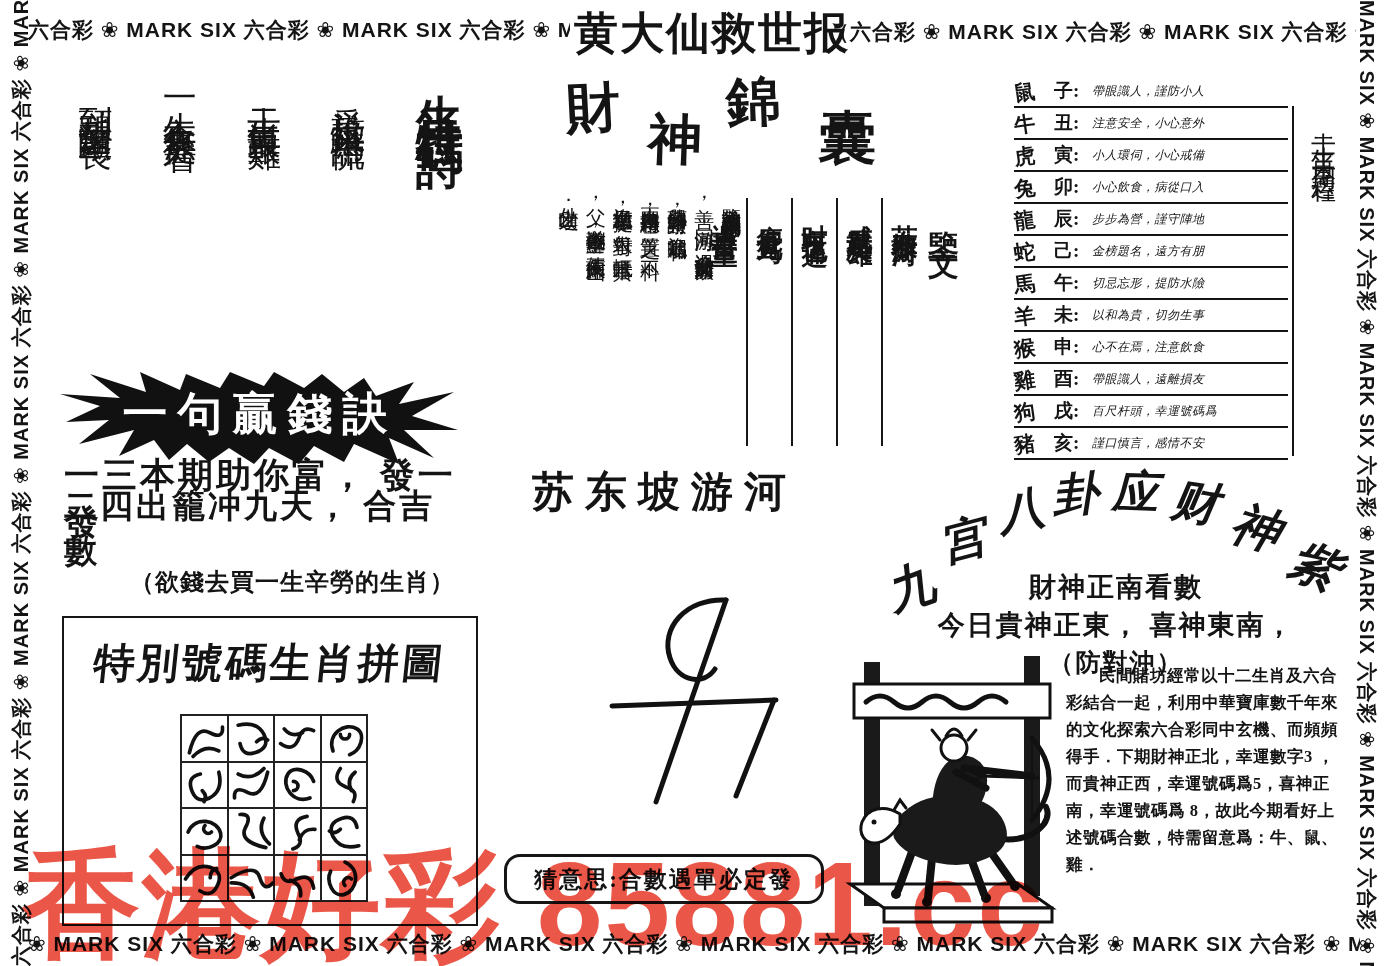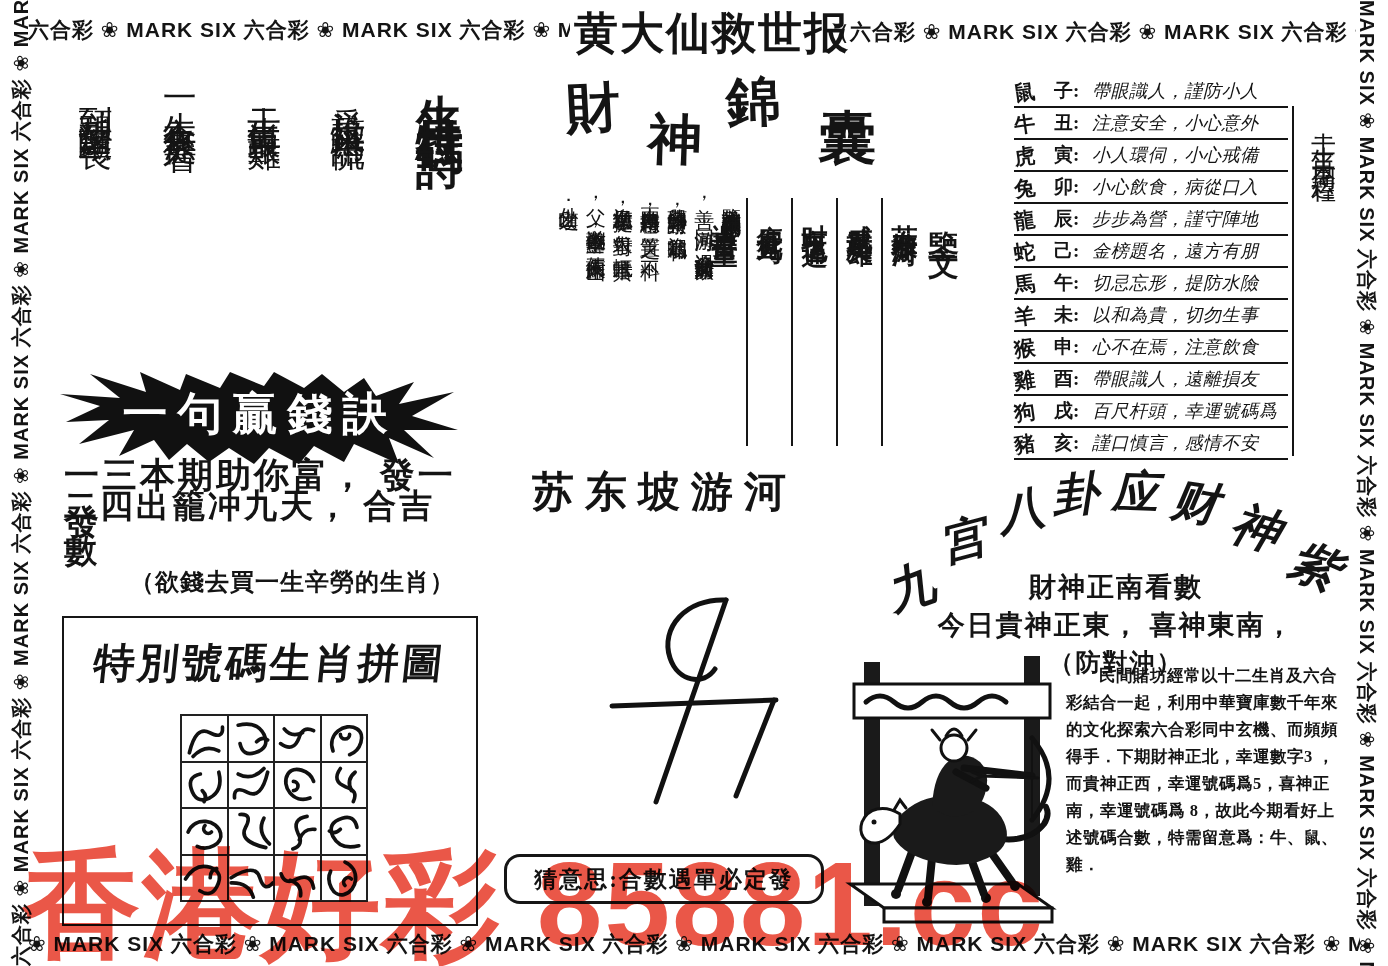--- a/index.html
+++ b/index.html
@@ -54,21 +54,21 @@
   .xuankong{position:absolute;left:532px;top:464px;font-size:42px;font-weight:700;letter-spacing:11px;}
   .sigil{position:absolute;left:598px;top:584px;}
   .guess-banner{position:absolute;left:504px;top:854px;width:314px;height:44px;border:3px solid #161616;
                 border-radius:16px;display:flex;align-items:center;justify-content:center;
                 font-size:23px;font-weight:600;letter-spacing:2px;background:#fff;}
   
   .ztable{position:absolute;left:1014px;top:76px;width:274px;}
   .zrow{display:flex;align-items:center;height:30px;border-bottom:2px solid #141414;}
   .zicon{width:40px;font-size:21px;font-weight:700;transform:rotate(-8deg);flex:0 0 40px;}
   .zbranch{width:38px;font-size:19px;font-weight:700;flex:0 0 38px;}
-  .ztext{font-size:18px;letter-spacing:0.5px;font-style:italic;}
+  .ztext{font-size:12px;letter-spacing:0.5px;font-style:italic;}
   .weekly{position:absolute;left:1292px;top:106px;height:344px;width:40px;border-left:2px solid #141414;
           writing-mode:vertical-rl;text-orientation:upright;font-size:25px;letter-spacing:7px;
           padding-top:6px;padding-left:6px;}
   .bagua{position:absolute;left:880px;top:460px;width:472px;height:170px;}
   .bagua span{position:absolute;font-size:46px;font-weight:700;font-style:italic;}
   .today{position:absolute;left:936px;top:568px;width:360px;text-align:center;
          font-size:27px;font-weight:600;line-height:38px;letter-spacing:2px;}
   .today .small{font-size:25px;}
   .rparagraph{position:absolute;left:1066px;top:662px;width:284px;font-size:16.5px;line-height:27px;
               letter-spacing:0.5px;white-space:pre-line;text-indent:2em;font-weight:600;}

